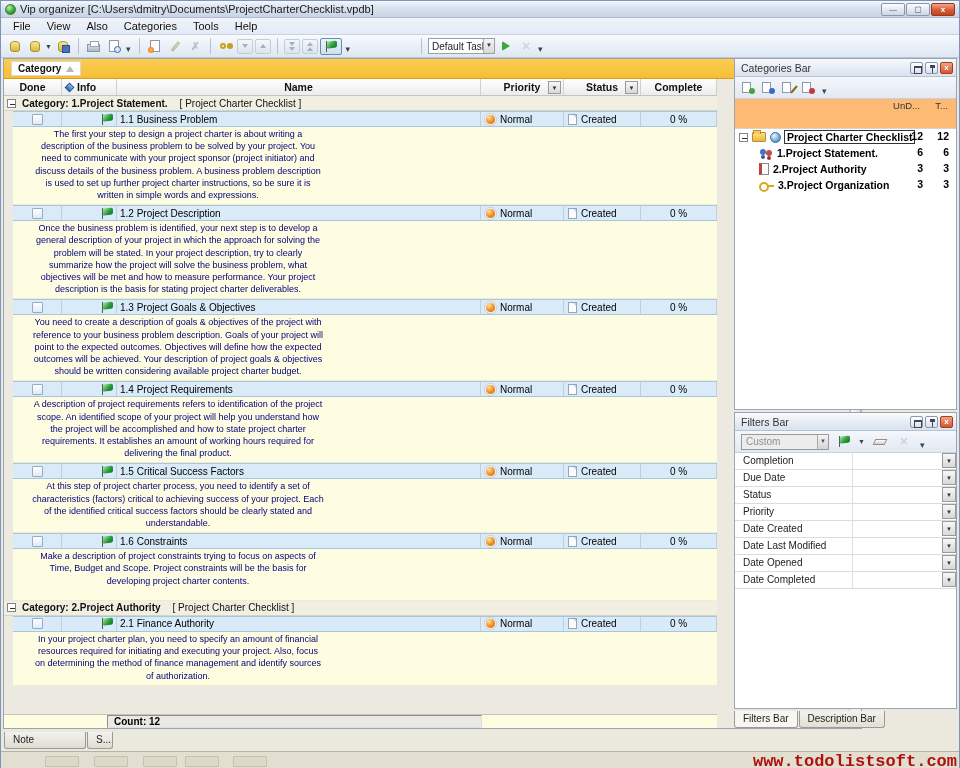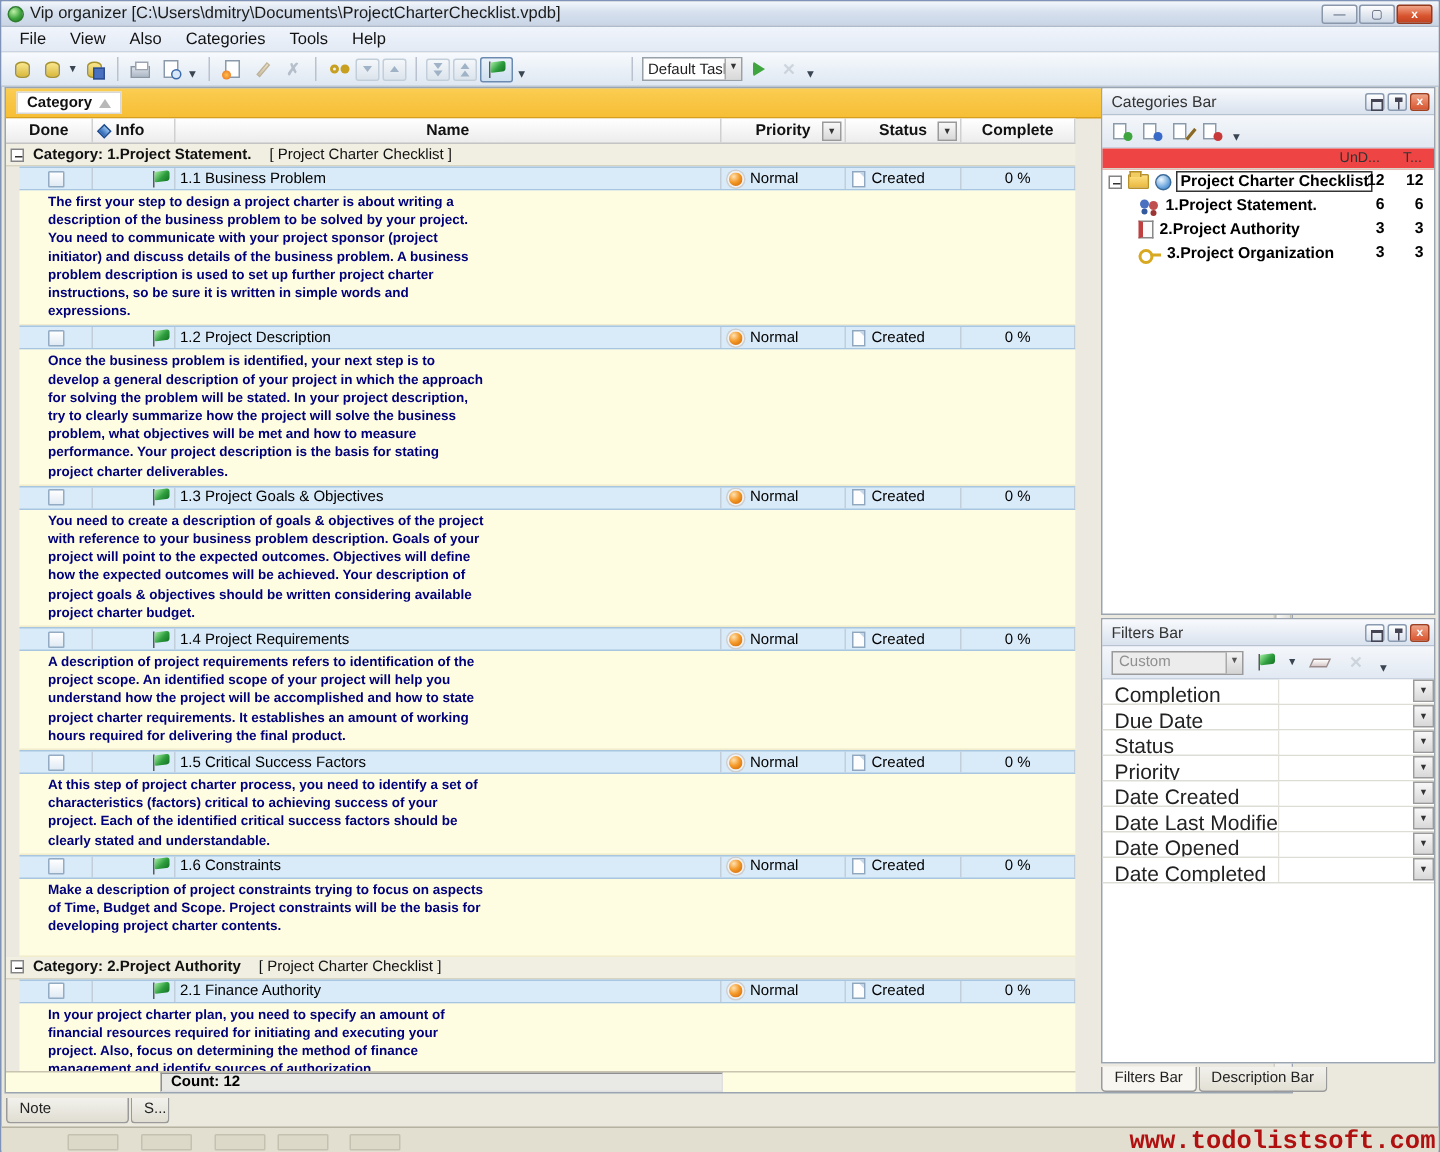--- a/index.html
+++ b/index.html
@@ -84,21 +84,21 @@
   .tc.center { justify-content:center; }
   .tc.name { padding-left:3px; }
   .tc.info { justify-content:flex-end; padding-right:2px; }
   .tc.pri, .tc.status { padding-left:4px; gap:4px; }
   .cb { width:11px; height:11px; background:linear-gradient(#FFFFFF,#E0EAF4); border:1px solid #93ACC4; border-radius:1px; }
   .ball-icon { width:11px; height:11px; border-radius:50%; flex:none;
     background:radial-gradient(circle at 35% 30%, #FFE2B2, #F49A2A 45%, #D06400 95%); border:1px solid #F2F2F2; box-shadow:0 0 0 1px #CFCFCF; }
   .page-icon { width:9px; height:11px; background:#FDFDFD; border:1px solid #8FA8C0; position:relative; flex:none; }
   .page-icon::after { content:""; position:absolute; top:0; right:0; border-left:3px solid transparent; border-top:3px solid #C4D6E8; }
   .drow { margin-left:9px; background:#FFFDE1; padding:1px 4px 3px 19px; border-bottom:1px solid #F0ECCC; }
-  .drow .dtext { display:block; width:292px; font-size:9px; font-weight:bold; color:#00007B; line-height:12.2px; }
+  .drow .dtext { display:block; width:292px; font-size:9px; font-weight:normal; color:#00007B; line-height:12.2px;text-align:center; }
   .drow.pad-b { padding-bottom:13px; }
 
   .countbar { position:absolute; bottom:0; left:0; width:713px; height:14px; background:#FFFDE1; border-top:1px solid #C8C4B0; }
   .countbox { position:absolute; left:103px; top:0; width:375px; height:13px; background:#E9E9E5;
     border:1px solid; border-color:#8F8F8F #DFDFDF #DFDFDF #8F8F8F; font-size:10px; font-weight:bold; color:#000; padding:0 6px; line-height:11px; }
 
   .vscroll { position:absolute; right:0; top:20px; bottom:0; width:12px; background:#F2F1EE; border-left:1px solid #D0CCC0; }
   .sbtn { position:absolute; left:0; width:11px; height:12px; background:linear-gradient(#FDFDFD,#DFE3E8); border:1px solid #B8BCC2; display:flex; align-items:center; justify-content:center; }
   .sbtn.up { top:0; } .sbtn.down { bottom:0; }
   .s-tri-u { width:0; height:0; border-left:3px solid transparent; border-right:3px solid transparent; border-bottom:4px solid #5A6A7A; }
@@ -118,21 +118,21 @@
   .pbtn.rest::after { content:""; position:absolute; left:3px; top:3px; width:6px; height:5px; border:1px solid #445; border-top:2px solid #445; }
   .pbtn.pin::before { content:""; position:absolute; left:4px; top:2px; width:5px; height:3px; background:#445; }
   .pbtn.pin::after { content:""; position:absolute; left:6px; top:5px; width:1px; height:5px; background:#445; }
   .ptools { height:22px; background:linear-gradient(#F4F7FB,#E2E9F2); border-bottom:1px solid #C8D2DE; display:flex; align-items:center; padding-left:6px; gap:6px; }
   .cico { width:14px; height:13px; position:relative; }
   .cico .base { position:absolute; left:1px; top:1px; width:9px; height:11px; background:#FFF; border:1px solid #8A9AAA; }
   .cico .badge { position:absolute; right:0; bottom:0; width:6px; height:6px; border-radius:50%; }
   .badge.green { background:#3FA53F; } .badge.blue { background:#3A6AC8; } .badge.red { background:#C83A3A; }
   .cico .pen { position:absolute; right:0; bottom:0; width:2px; height:9px; background:#C8A050; transform:rotate(40deg); border:1px solid #8A6A28; }
 
-  .treeheader { height:14px; background:#ef4444; border-bottom:1px solid #D8D4C8; position:relative; font-size:9.5px; color:#333; }
+  .treeheader { height:30px; background:#fdba74; border-bottom:1px solid #D8D4C8; position:relative; font-size:9.5px; color:#333; }
   .thu { position:absolute; right:36px; top:1px; } .tht { position:absolute; right:8px; top:1px; }
   .trow2 { height:16px; display:flex; align-items:center; gap:4px; padding-left:4px; position:relative; font-size:10.5px; font-weight:bold; color:#000; }
   .trow2 .num { position:absolute; top:1px; font-weight:bold; }
   .num.u { right:33px; } .num.t { right:7px; }
   .trow2.sel .selwrap { outline:1px solid #333; background:#FFF; padding:0 2px; }
   .indent { width:16px; flex:none; }
   .folder-icon { width:14px; height:10px; background:linear-gradient(#FFE080,#E8B840); border:1px solid #B8902A; border-radius:1px; position:relative; flex:none; }
   .folder-icon::before { content:""; position:absolute; top:-3px; left:0; width:6px; height:3px; background:#F2CC60; border:1px solid #B8902A; border-bottom:none; }
   .book-icon { width:11px; height:11px; border-radius:50%; background:radial-gradient(circle at 35% 30%, #EFF8FF, #5A9AD8 70%); border:1px solid #3A6A9A; flex:none; }
   .people-icon { width:14px; height:11px; position:relative; flex:none; }
@@ -141,21 +141,21 @@
   .notebook-icon { width:10px; height:12px; background:#FBFBFB; border:1px solid #888; border-left:3px solid #C04040; flex:none; }
   .key-icon { width:15px; height:9px; position:relative; flex:none; }
   .key-icon::before { content:""; position:absolute; left:0; top:1px; width:6px; height:6px; border:2px solid #D8A820; border-radius:50%; }
   .key-icon::after { content:""; position:absolute; left:8px; top:4px; width:7px; height:2px; background:#D8A820; box-shadow:4px 2px 0 -1px #D8A820; }
 
   .fcombo { width:88px; height:16px; border:1px solid #9A9A9A; background:#ECECEC; display:flex; align-items:center; }
   .fcombo .ctext { font-size:10px; color:#909090; padding:0 4px; flex:1; }
   .fcombo .cbtn { width:11px; height:14px; background:linear-gradient(#F4F4F4,#D4D4D4); border-left:1px solid #AAA; font-size:6px; line-height:13px; text-align:center; color:#555; }
   .eraser { width:12px; height:6px; background:linear-gradient(#FFF,#D8C8C8); border:1px solid #9A8A8A; transform:skewX(-25deg); }
   .frow { height:17px; display:flex; border-bottom:1px solid #DDDDD6; position:relative; }
-  .frow .flab { width:118px; font-size:14px; color:#222; padding:2px 0 0 8px; border-right:1px solid #E2E2DA; white-space:nowrap; overflow:hidden; }
+  .frow .flab { width:118px; font-size:10px; color:#222; padding:2px 0 0 8px; border-right:1px solid #E2E2DA; white-space:nowrap; overflow:hidden; }
   .frow .fval { flex:1; background:#FFF; }
   .frow .fdd { width:14px; height:15px; margin:0; background:linear-gradient(#F8F8F8,#D8D8D8); border:1px solid #9A9A9A; font-size:6px; line-height:14px; text-align:center; color:#333; }
 
   .paneltabs { position:absolute; left:0; bottom:0; height:18px; display:flex; gap:1px; }
   .ptab { height:17px; border:1px solid #9A9A9A; border-top:none; background:linear-gradient(#F2F1EC,#E2E0D4); font-size:10px; color:#222; padding:2px 8px 0 8px; border-radius:0 0 3px 3px; }
   .ptab.active { background:#F7F6F1; }
 
   .notetabs { position:absolute; left:3px; top:731px; height:18px; display:flex; gap:1px; }
   .ntab { height:17px; border:1px solid #9A9A9A; border-top:none; background:linear-gradient(#F2F1EC,#E0DED2); font-size:10px; color:#222; padding:2px 8px 0 8px; border-radius:0 0 3px 3px; }
   .ntab.note { width:82px; } .ntab.s { width:26px; }

